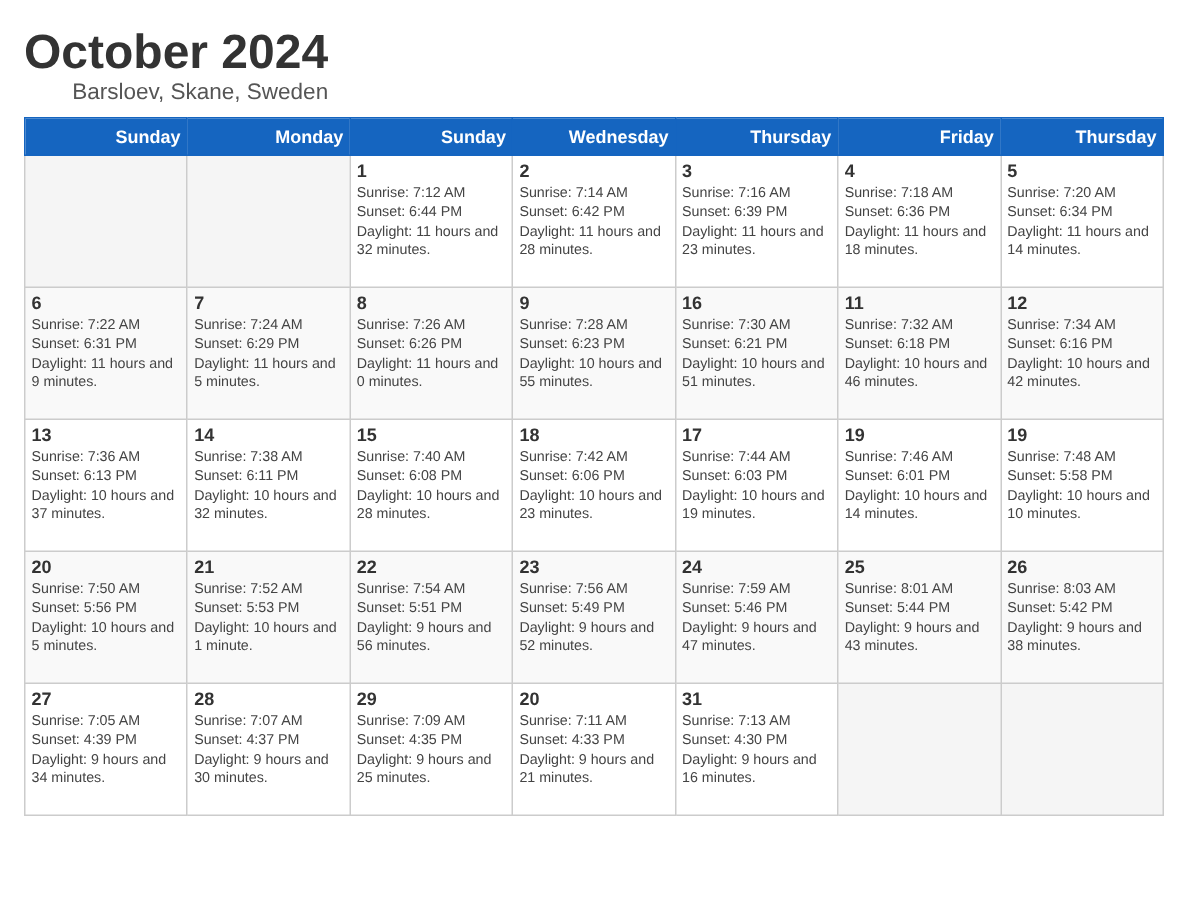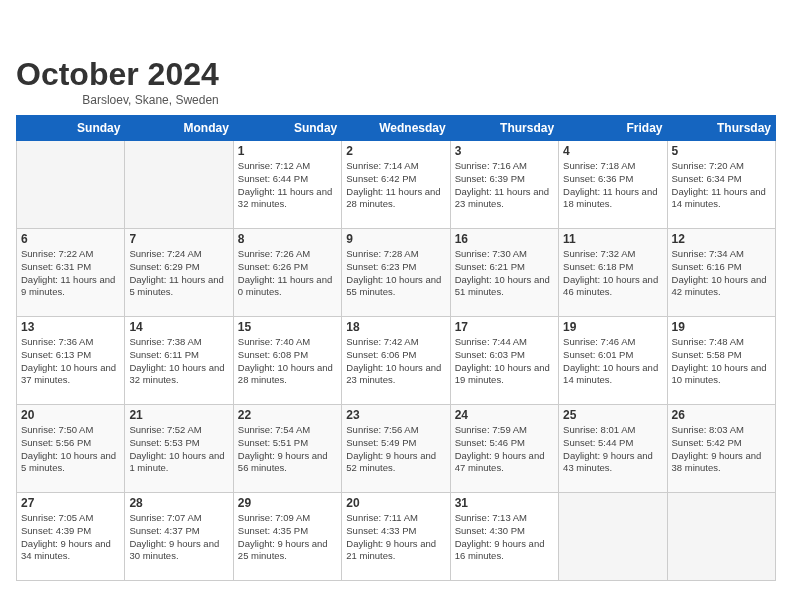--- a/index.html
+++ b/index.html
@@ -30,24 +30,23 @@
     .logo-blue { color: #1565c0; }
     .logo-icon {
       width: 28px;
       height: 28px;
     }
     .title-block { text-align: right; }
     .month-title {
       font-size: 32px;
       font-weight: bold;
       color: #333;
-      margin-top: 40px;
     }
     .location {
-      font-size: 12px;
+      font-size: 15px;
       color: #555;
     }
     table {
       width: 100%;
       border-collapse: collapse;
       table-layout: fixed;
     }
     th {
       background: #1565c0;
       color: #fff;

